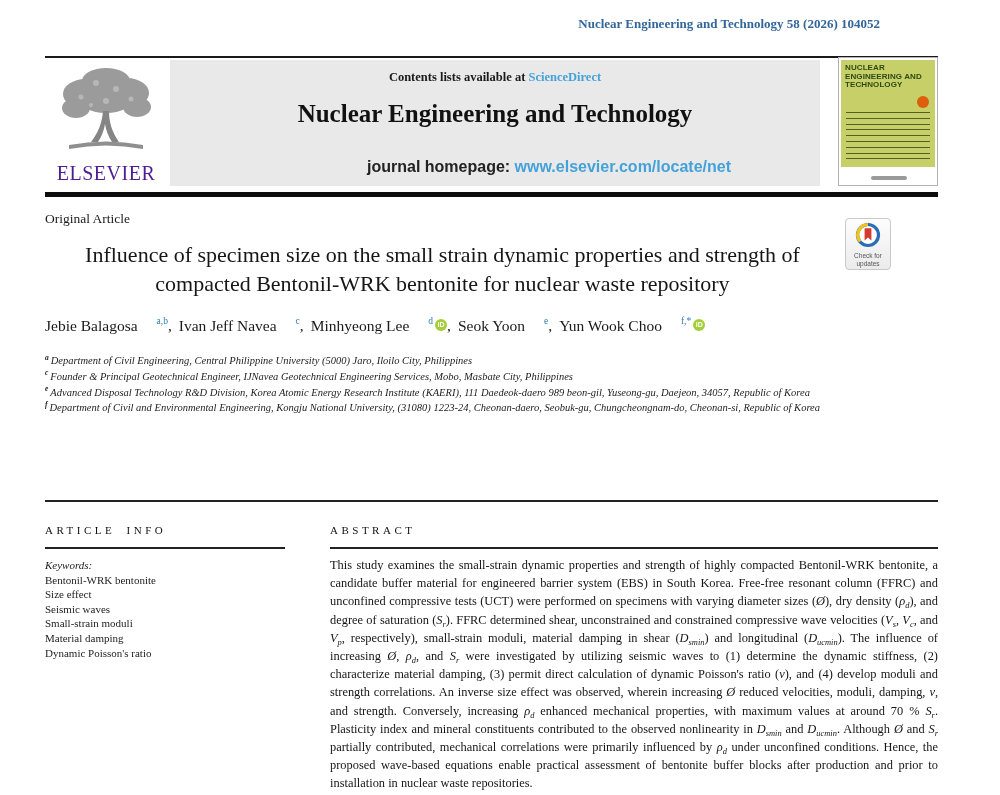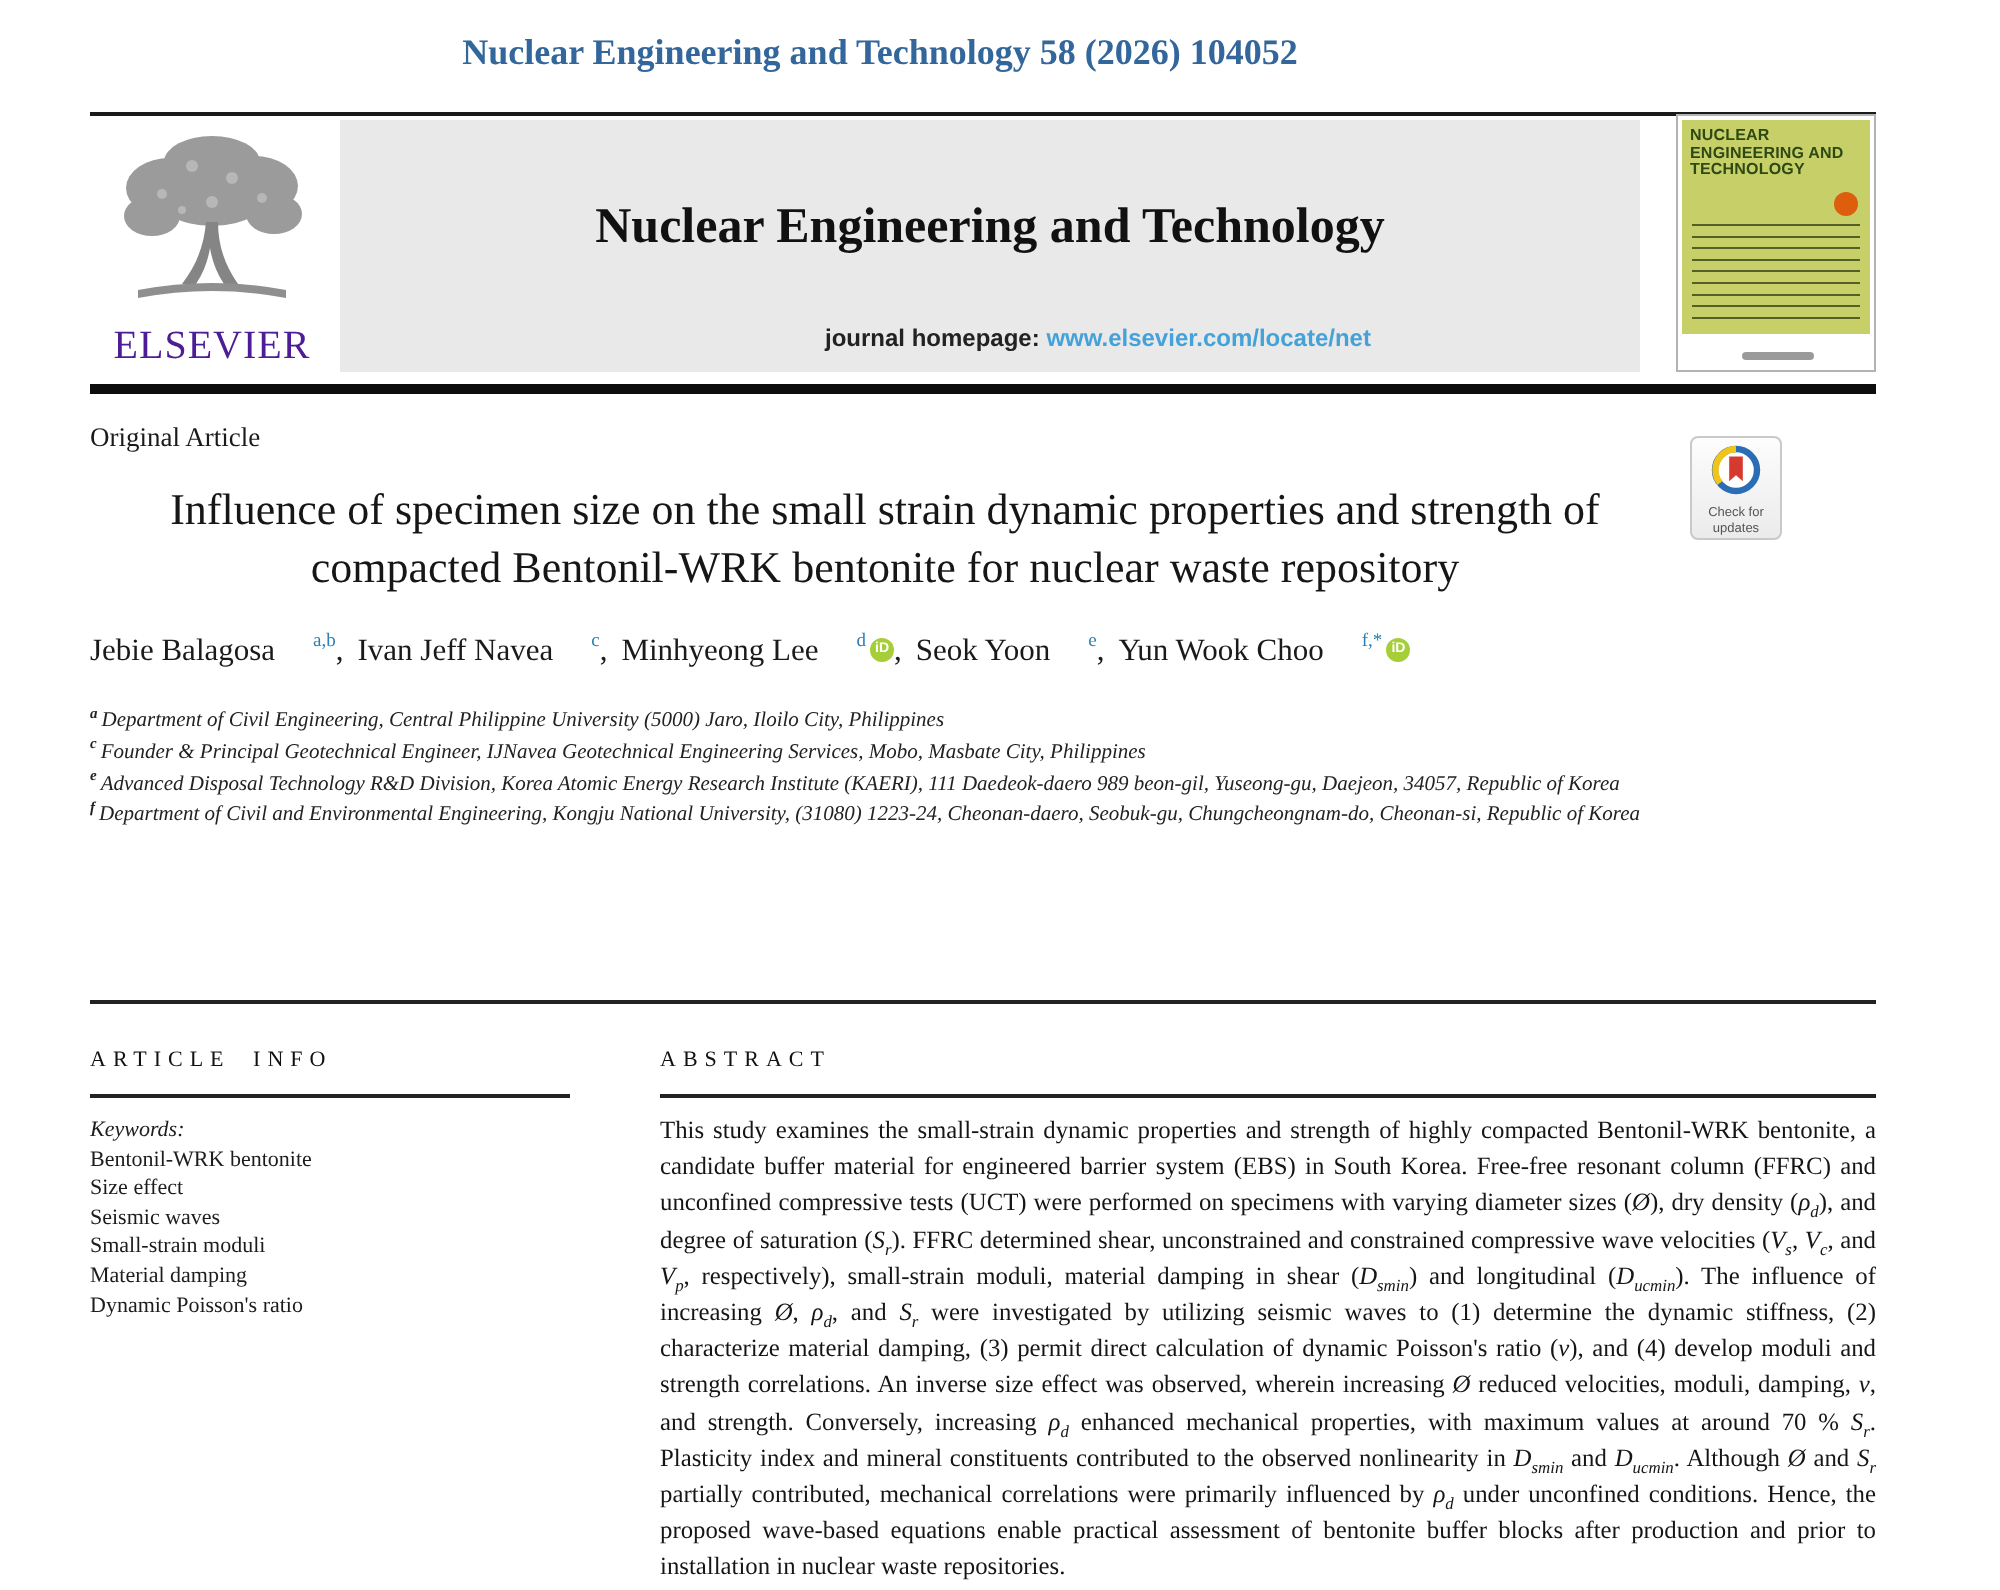--- a/index.html
+++ b/index.html
@@ -4,21 +4,21 @@
 <style>
   html, body { margin: 0; padding: 0; background: #ffffff; }
   #page {
     position: relative; width: 1000px; height: 795px;
     background: #ffffff; overflow: hidden;
     font-family: "Liberation Serif", serif; color: #1a1a1a;
   }
   
   .citation {
     position: absolute; top: 16px; left: 0; width: 880px;
-    text-align: center; font-size: 18px; font-weight: bold; color: #33669a;
+    text-align: right; font-size: 13px; font-weight: bold; color: #33669a;
   }
   
   .rule-top { position: absolute; left: 45px; top: 56px; width: 893px; height: 2px; background: #1a1a1a; }
   .logo-block { position: absolute; left: 45px; top: 61px; width: 122px; height: 128px; }
   .logo-tree { position: absolute; left: 6px; top: 0; }
   .elsevier-word {
     position: absolute; left: 0; top: 101px; width: 122px; text-align: center;
     font-size: 20px; color: #4c1d95; letter-spacing: 0.5px;
   }
   .graybox { position: absolute; left: 170px; top: 60px; width: 650px; height: 126px; background: #e9e9e9; }
@@ -26,21 +26,21 @@
     position: absolute; top: 10px; left: 0; width: 650px; text-align: center;
     font-size: 12.5px; font-weight: 600; color: #1a1a1a;
   }
   .link { color: #45a2d9; text-decoration: none; cursor: pointer; }
   .jtitle {
     position: absolute; top: 40px; left: 0; width: 650px; text-align: center;
     font-size: 25px; font-weight: 600; color: #111;
   }
   .homepage-line {
     position: absolute; bottom: 10px; left: 0; width: 758px; text-align: center;
-    font-family: "Liberation Sans", sans-serif; font-size: 12px; font-weight: bold; color: #222;
+    font-family: "Liberation Sans", sans-serif; font-size: 16px; font-weight: bold; color: #222;
   }
   
   .cover {
     position: absolute; left: 838px; top: 57px; width: 100px; height: 129px;
     background: #fff; border: 1px solid #b3b3b3; box-sizing: border-box;
   }
   .cover-green { position: absolute; left: 2px; top: 2px; right: 2px; height: 107px; background: #c7cf68; }
   .cover-title {
     position: absolute; left: 4px; top: 4px; width: 86px;
     font-family: "Liberation Sans", sans-serif; font-weight: bold;
@@ -135,20 +135,21 @@
         <circle cx="55" cy="40" r="3"></circle>
           <circle cx="40" cy="44" r="2"></circle>
       </g>
       <path d="M52 50 C51 62 47 72 40 81 L47 81 C51 75 53 69 54 63 C55 69 57 75 61 81 L68 81 C61 71 58 61 58 50 Z" fill="#858585"></path>
       <path d="M18 84 Q55 77 92 84 L92 88 Q55 81 18 88 Z" fill="#8f8f8f"></path>
     </svg>
     <div class="elsevier-word">ELSEVIER</div>
   </div>
 
   <div class="graybox">
+    <div class="contents-line"><span>Contents lists available at </span><span class="link">ScienceDirect</span></div>
     <div class="jtitle">Nuclear Engineering and Technology</div>
     <div class="homepage-line"><span>journal homepage: </span><span class="link">www.elsevier.com/locate/net</span></div>
   </div>
 
   <div class="cover">
     <div class="cover-green">
       <div class="cover-title">NUCLEAR ENGINEERING AND TECHNOLOGY</div>
       <div class="cover-badge"></div>
       <div class="cover-lines"></div>
     </div>

